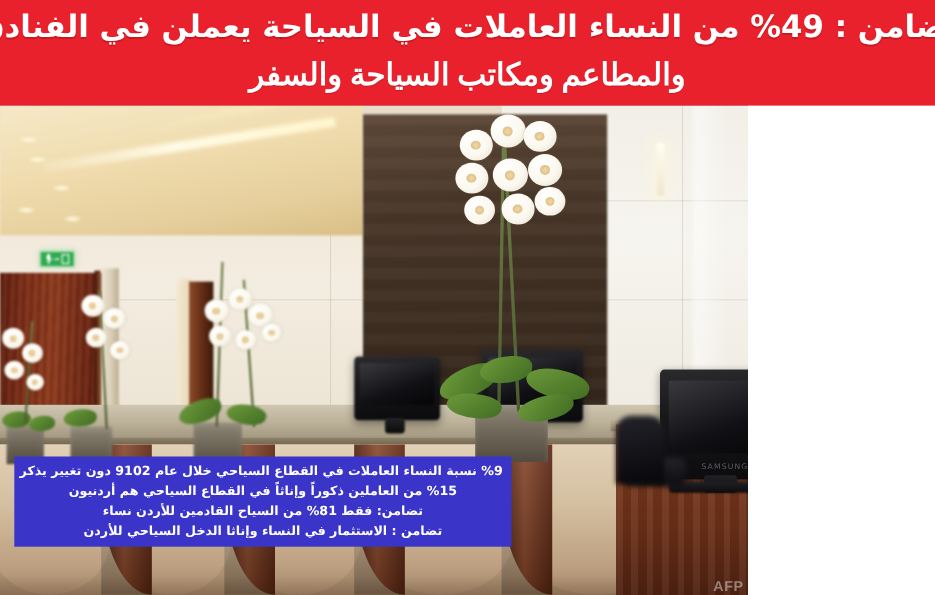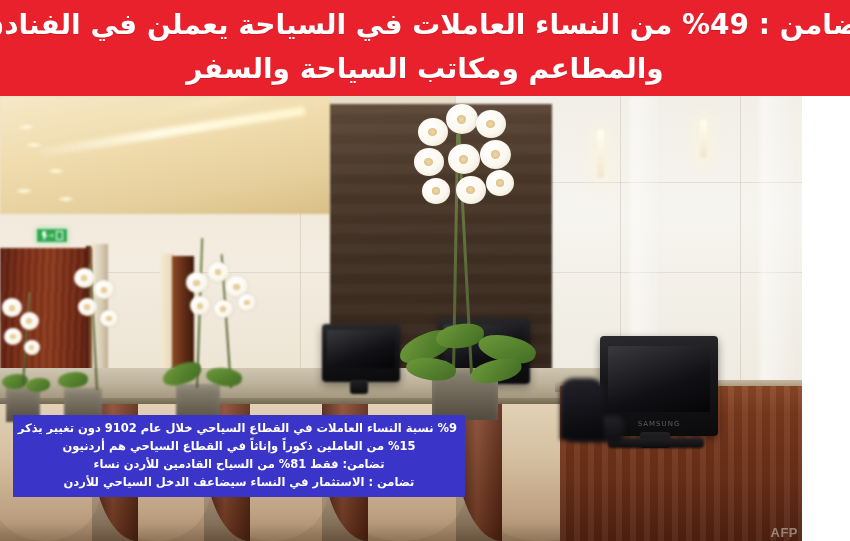--- a/index.html
+++ b/index.html
@@ -34,27 +34,27 @@
     font-size:28px;
     line-height:45px;
     font-weight:bold;
     direction:rtl;
     unicode-bidi:bidi-override;
     text-align:center;
     white-space:nowrap;
     letter-spacing:0px;
     text-shadow:0 1px 0 rgba(120,0,0,.25);
   }
-  .headline-line.l2{ line-height:44px; }
+  .headline-line.l2{ line-height:44px;font-family:Liberation Serif, serif; }
 
   
   .photo{
     position:absolute;
     left:0; top:96px;
-    width:802px;
+    width:680px;
     height:445px;
     overflow:hidden;
     background:#0c4a6e;
   }
 
   
   .wall{
     position:absolute; left:0; top:0; width:850px; height:300px;
     background:
       linear-gradient(180deg,#e7dcc8 0%, #efe7d7 18%, #f3ece0 55%, #ece3d2 100%);
@@ -538,16 +538,16 @@
 
     <div class="p-jacket blur2" style="left:560px; top:282px; width:44px; height:62px; border-radius:14px 14px 0 0;"></div>
 
     <div class="watermark">AFP</div>
   </div>
 
   <div class="caption-box">
     <div class="caption-line">9% نسبة النساء العاملات في القطاع السياحي خلال عام 2019 دون تغيير يذكر</div>
     <div class="caption-line">51% من العاملين ذكوراً وإناثاً في القطاع السياحي هم أردنيون</div>
     <div class="caption-line">تضامن: فقط 18% من السياح القادمين للأردن نساء</div>
-    <div class="caption-line">تضامن : الاستثمار في النساء سيضاعف الدخل السياحي للأردن</div>
+    <div class="caption-line">تضامن : الاستثمار في النساء وإناثا الدخل السياحي للأردن</div>
   </div>
 
 </div>
 
 </body></html>

